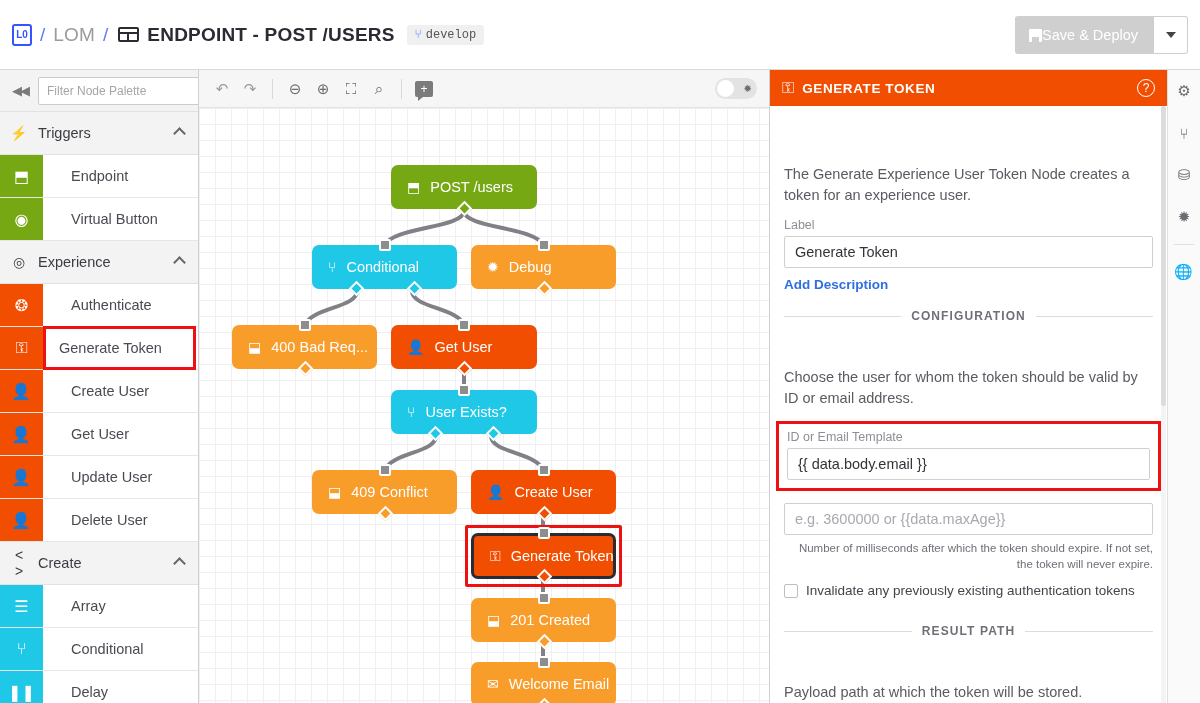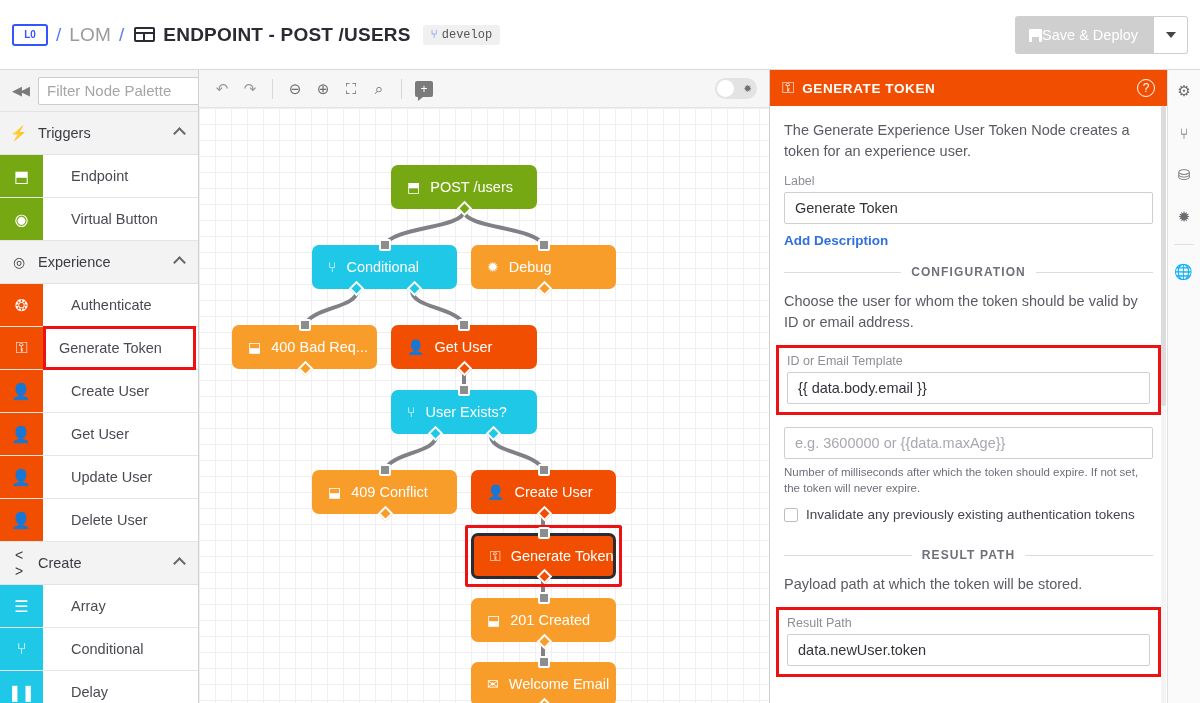--- a/index.html
+++ b/index.html
@@ -11,21 +11,21 @@
   body { position: relative; }
 
   
   #topbar {
     position: absolute; left: 0; top: 0; width: 1200px; height: 70px;
     background: #fff; border-bottom: 1px solid #d9d9d9;
     display: flex; align-items: center;
   }
   #breadcrumb { display: flex; align-items: center; padding-left: 12px; gap: 8px; }
   .bc-logo {
-    width: 36px; height: 22px; border: 2px solid #3355ff; border-radius: 3px;
+    width: 20px; height: 22px; border: 2px solid #3355ff; border-radius: 3px;
     color: #3355ff; font-size: 10px; font-weight: bold;
     display: flex; align-items: center; justify-content: center;
   }
   .bc-sep { color: #5c7cfa; font-size: 19px; font-weight: 300; }
   .bc-app { color: #9b9b9b; font-size: 19px; font-weight: normal; letter-spacing: .2px; }
   .bc-ep-icon {
     width: 21px; height: 15px; border: 2px solid #2b2b33; border-radius: 2px;
     position: relative; margin-left: 2px;
   }
   .bc-ep-icon:before {
@@ -71,21 +71,21 @@
     position: absolute; left: 0; top: 70px; width: 199px; height: 633px;
     background: #fff; border-right: 1px solid #d0d0d0; overflow: hidden;
   }
   #palette-head {
     height: 42px; background: #f3f3f3; display: flex; align-items: center;
     gap: 6px; padding: 0 8px; border-bottom: 1px solid #e2e2e2;
   }
   #collapse-btn { color: #7a7a7a; font-size: 13px; letter-spacing: -2px; padding: 0 4px; }
   #filter-input {
     flex: 1; height: 28px; border: 1px solid #cccccc; background: #fff;
-    font-size: 15px; padding: 0 8px; color: #333;
+    font-size: 12px; padding: 0 8px; color: #333;
     font-family: "Liberation Sans", sans-serif; border-radius: 2px;
   }
   #filter-input::placeholder { color: #a6a6a6; }
 
   .group-head {
     height: 43px; background: #f3f3f3; border-bottom: 1px solid #e2e2e2;
     display: flex; align-items: center; padding: 0 10px; gap: 10px;
   }
   .group-head .gi { width: 18px; text-align: center; color: #3b3b44; font-size: 14px; }
   .group-head .gl { flex: 1; font-size: 14.5px; color: #3b3b44; font-weight: 500; }
@@ -166,35 +166,35 @@
   #insp-head {
     height: 36px; background: #f24e02; display: flex; align-items: center;
     padding: 0 12px; gap: 8px; color: #fff;
   }
   #insp-head .ht { font-size: 13.5px; font-weight: bold; letter-spacing: .6px; flex: 1; }
   #insp-head .help {
     width: 18px; height: 18px; border: 1.6px solid #fff; border-radius: 50%;
     font-size: 12px; display: flex; align-items: center; justify-content: center;
   }
   #insp-body { padding: 14px 14px 0 14px; height: 597px; overflow: hidden; position: relative; }
-  .insp-p { font-size: 14.5px; color: #5a5a62; line-height: 1.45; margin-bottom: 12px; }
+  .insp-p { font-size: 14.5px; color: #5a5a62; line-height: 1.45; margin-bottom: 12px; margin-top: 44px; }
   .fld-label { font-size: 12.5px; color: #8e8e96; margin-bottom: 4px; }
   .fld-input {
     width: 100%; height: 32px; border: 1px solid #cfcfcf; background: #fff;
     font-size: 14.5px; color: #33333a; padding: 0 10px; border-radius: 2px;
     font-family: "Liberation Sans", sans-serif;
   }
   .fld-input::placeholder { color: #a8a8b0; }
   .link { color: #2f6fe0; font-size: 13.5px; font-weight: bold; margin-top: 9px; display: inline-block; }
   .divider {
     display: flex; align-items: center; gap: 10px; margin: 16px 0 12px 0;
     color: #6f6f78; font-size: 12px; letter-spacing: 1.1px; font-weight: bold;
   }
   .divider:before, .divider:after { content: ""; flex: 1; height: 1px; background: #dcdcdc; }
-  .hint { font-size: 11.5px; color: #6f6f78; line-height: 1.4; margin-top: 5px; }
+  .hint { font-size: 11.5px; color: #6f6f78; line-height: 1.4; margin-top: 5px; text-align: right; }
   .chk-row { display: flex; align-items: center; gap: 8px; margin-top: 11px; }
   .chk-box { width: 14px; height: 14px; border: 1.5px solid #bdbdc4; border-radius: 2px; background: #fff; }
   .chk-lbl { font-size: 13.5px; color: #44444c; }
   .hl-field {
     border: 3px solid #ee1111; padding: 6px 8px 8px 8px; margin: 0 -8px;
   }
   #insp-scroll {
     position: absolute; right: 1px; top: 36px; width: 5px; height: 597px; background: #f4f4f4;
   }
   #insp-scroll .thumb { width: 5px; height: 300px; background: #dcdcdc; border-radius: 3px; }

